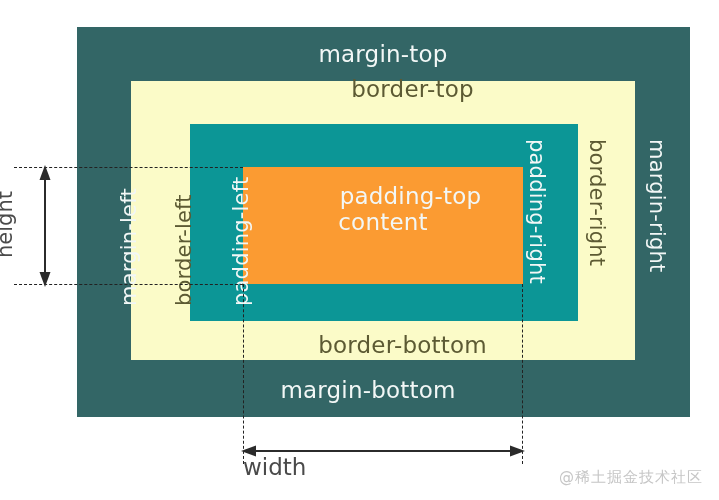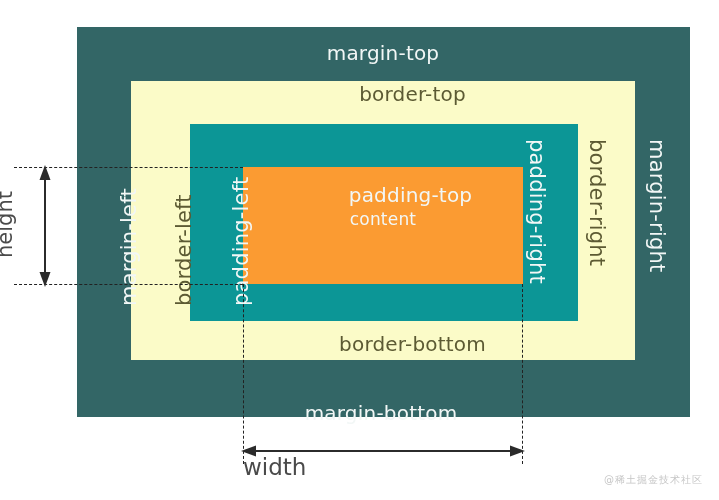--- a/index.html
+++ b/index.html
@@ -47,33 +47,33 @@
     left: 243px; top: 167px;
     width: 280px; height: 117px;
     background: #fb9b32;
   }
 
   
   .hlabel {
     position: absolute;
     text-align: center;
     white-space: nowrap;
-    font-size: 20px;
+    font-size: 23px;
     letter-spacing: 0.2px;
   }
   .light { color: #f2f7f6; }
   .dark  { color: #5c5a33; }
 
   #label-margin-top    { left: 131px; top: 41px;  width: 504px; }
-  #label-border-top    { left: 190px; top: 82px;  width: 445px; }
+  #label-border-top    { left: 190px; top: 76px;  width: 445px; }
   #label-padding-top   { left: 243px; top: 135px; width: 335px; margin-top: 48px; }
-  #label-content       { left: 243px; top: 209px; width: 280px; font-size: 17px; }
+  #label-content       { left: 243px; top: 209px; width: 280px; font-size: 23px; }
   #label-padding-bottom{ left: 243px; top: 292px; width: 335px; }
-  #label-border-bottom { left: 190px; top: 332px; width: 445px; }
-  #label-margin-bottom { left: 129px; top: 377px; width: 504px; margin-top: 24px; }
+  #label-border-bottom { left: 180px; top: 332px; width: 445px; }
+  #label-margin-bottom { left: 116px; top: 377px; width: 504px; }
 
   
   .vlabel {
     position: absolute;
     white-space: nowrap;
     font-size: 21px;
     letter-spacing: 0.2px;
     transform-origin: 0 0;
   }
   
@@ -126,21 +126,21 @@
     text-align: left;
     font-size: 23px;
     color: #4a4a4a;
     white-space: nowrap;
   }
 
   
   #watermark {
     position: absolute;
     right: 16px; bottom: 13px;
-    font-size: 10px;
+    font-size: 15px;
     color: #c6c6c6;
     letter-spacing: 1px;
     white-space: nowrap;
   }
 </style>
 </head>
 <body>
 
 <div id="stage">
 

